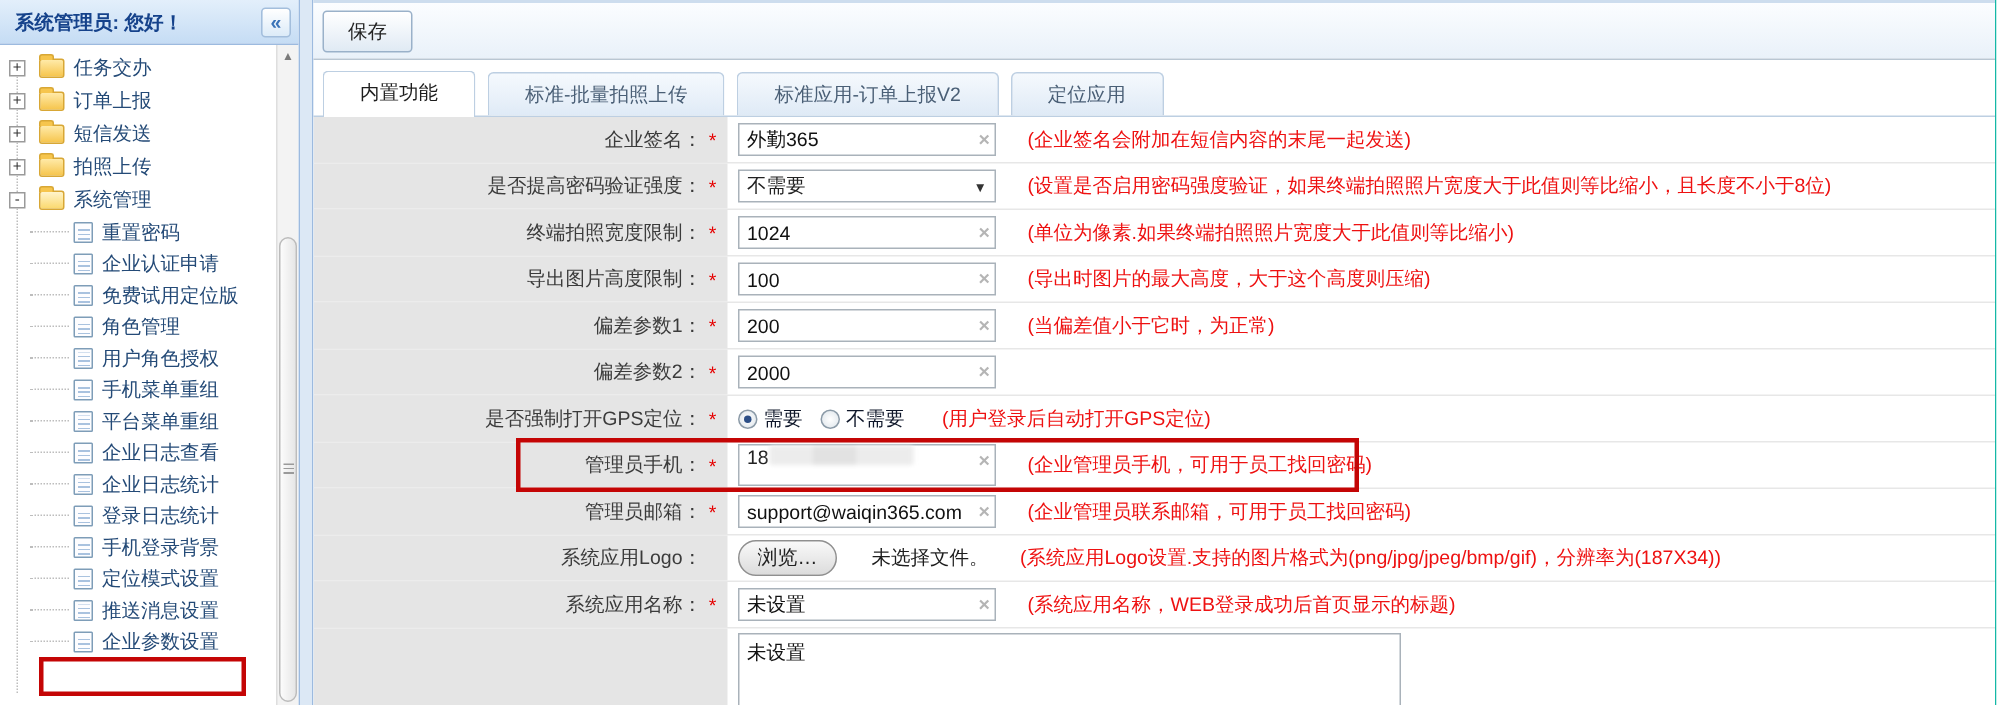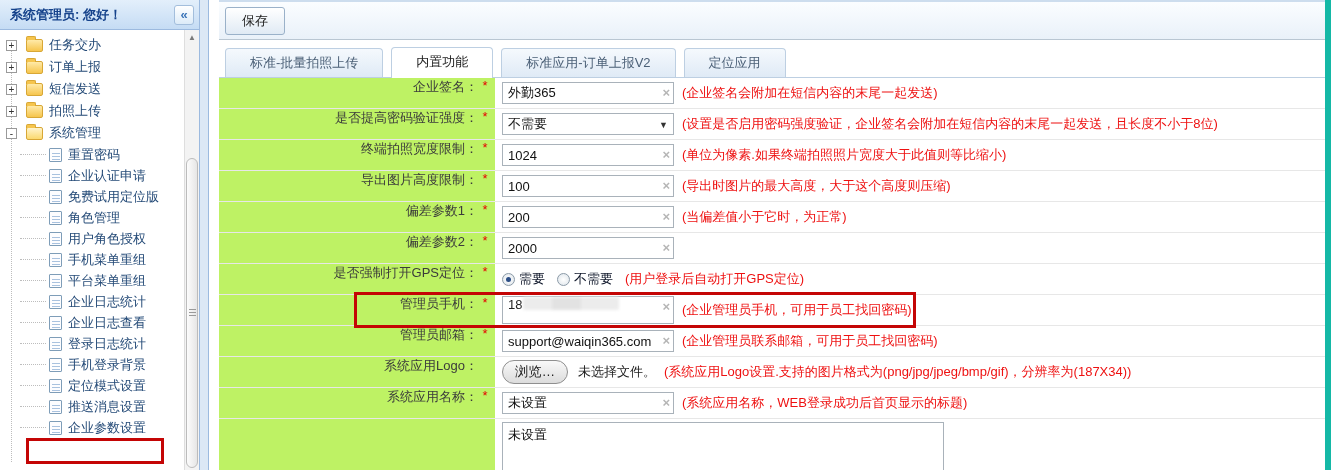--- a/index.html
+++ b/index.html
@@ -45,40 +45,40 @@
   .sb-grip { width:7px; height:8px;
     background:repeating-linear-gradient(to bottom,#9a9a9a 0 1px,transparent 1px 3px); }
   .red-box-sidebar { position:absolute; left:26px; top:438px; width:138px; height:26px;
     border:3px solid #c40505; pointer-events:none; }
 
   
   .splitter { flex:0 0 9px; background:#dce8f5; border-right:1px solid #9cbadf; cursor:col-resize; }
 
   
   .main { position:relative; flex:1; display:flex; flex-direction:column;
-    border-right:6px solid #14b8a6; background:#fff;padding-left:10px; }
+    border-right:1px solid #14b8a6; background:#fff; }
   .toolbar { flex:0 0 40px; background:linear-gradient(#fbfdff,#e9f1f9);
     border-top:2px solid #cdddee; border-bottom:1px solid #b9c6d2;
     display:flex; align-items:center; padding-left:6px; }
   .save-btn { padding:4px 16px; border:1px solid #9ab1c9; border-radius:3px;
     background:linear-gradient(#ffffff,#e0eaf4); font-size:13px; color:#222; cursor:pointer; }
   .tabstrip { flex:0 0 38px; display:flex; gap:8px; align-items:flex-end;
     padding:0 0 0 6px; border-bottom:1px solid #bdcfe2; }
   .tab { padding:5px 24px 5px; border:1px solid #bdcfe2; border-bottom:none;
     border-radius:4px 4px 0 0; background:linear-gradient(#f5f9fd,#dfeaf6);
     color:#4a5f76; white-space:nowrap; cursor:pointer; }
   .tab.active { background:#fff; color:#1d1d1d; position:relative; top:1px; padding-bottom:7px; }
 
   .form { position:relative; flex:1; overflow:hidden; }
   .frow { display:flex; align-items:center; height:31px; border-bottom:1px solid #e7e7e7; }
   .frow.last { height:61px; border-bottom:none; align-items:flex-start; }
-  .flabel { flex:0 0 276px; width:276px; height:100%; background:#bef264;
-    display:flex; align-items:flex-start; justify-content:flex-end; padding-right:5px; color:#3b3b3b; }
+  .flabel { flex:0 0 276px; width:276px; height:100%; background:#e5e5e5;
+    display:flex; align-items:center; justify-content:flex-end; padding-right:5px; color:#3b3b3b; }
   .req { color:#e60000; display:inline-block; width:10px; text-align:center; margin-left:2px; }
-  .ffield { display:flex; align-items:center; padding-left:7px; }
+  .ffield { display:flex; align-items:center; padding-left:7px;gap:13px; }
   .inputwrap { position:relative; }
   .tinput { width:172px; height:22px; border:1px solid #a9b2ba; background:#fff;
     font-family:"Liberation Sans","DejaVu Sans",sans-serif; font-size:13px;
     padding:0 18px 0 5px; color:#111; }
   .clear-x { position:absolute; right:4px; top:3px; color:#b5b5b5; font-size:13px;
     font-weight:bold; line-height:15px; cursor:pointer; }
   .clear-x::before { content:"×"; }
   .combo { width:172px; height:22px; border:1px solid #a9b2ba; background:#fff;
     display:flex; align-items:center; padding:0 20px 0 5px; position:relative; cursor:pointer; }
   .dd-arrow { position:absolute; right:5px; top:6px; font-size:9px; color:#333; }
@@ -174,26 +174,26 @@
             <span class="tree-label">手机菜单重组</span>
           </div>
         <div class="tree-row">
             <span class="stub"></span>
             <span class="doc"></span>
             <span class="tree-label">平台菜单重组</span>
           </div>
         <div class="tree-row">
             <span class="stub"></span>
             <span class="doc"></span>
+            <span class="tree-label">企业日志查看</span>
+          </div>
+        <div class="tree-row">
+            <span class="stub"></span>
+            <span class="doc"></span>
             <span class="tree-label">企业日志统计</span>
-          </div>
-        <div class="tree-row">
-            <span class="stub"></span>
-            <span class="doc"></span>
-            <span class="tree-label">企业日志查看</span>
           </div>
         <div class="tree-row">
             <span class="stub"></span>
             <span class="doc"></span>
             <span class="tree-label">登录日志统计</span>
           </div>
         <div class="tree-row">
             <span class="stub"></span>
             <span class="doc"></span>
             <span class="tree-label">手机登录背景</span>
@@ -227,22 +227,22 @@
   </div>
 
   <div class="splitter"></div>
 
   <div class="main">
     <div class="toolbar">
       <button class="save-btn">保存</button>
     </div>
 
     <div class="tabstrip">
+      <div class="tab active">内置功能</div>
       <div class="tab">标准-批量拍照上传</div>
-      <div class="tab active">内置功能</div>
       <div class="tab">标准应用-订单上报V2</div>
       <div class="tab">定位应用</div>
     </div>
 
     <div class="form">
 
       <div class="frow">
         <div class="flabel">
             <span>企业签名：</span>
             <span class="req">*</span>
@@ -259,21 +259,21 @@
       <div class="frow">
         <div class="flabel">
             <span>是否提高密码验证强度：</span>
             <span class="req">*</span>
           </div>
         <div class="ffield">
           <span class="combo">
             <span>不需要</span>
             <span class="dd-arrow"></span>
           </span>
-          <span class="hint">(设置是否启用密码强度验证，企业签名会附加在短信内容的末尾一起发送，且长度不小于8位)</span>
+          <span class="hint">(设置是否启用密码强度验证，如果终端拍照照片宽度大于此值则等比缩小，且长度不小于8位)</span>
         </div>
       </div>
 
       <div class="frow">
         <div class="flabel">
             <span>终端拍照宽度限制：</span>
             <span class="req">*</span>
           </div>
         <div class="ffield">
           <span class="inputwrap">

